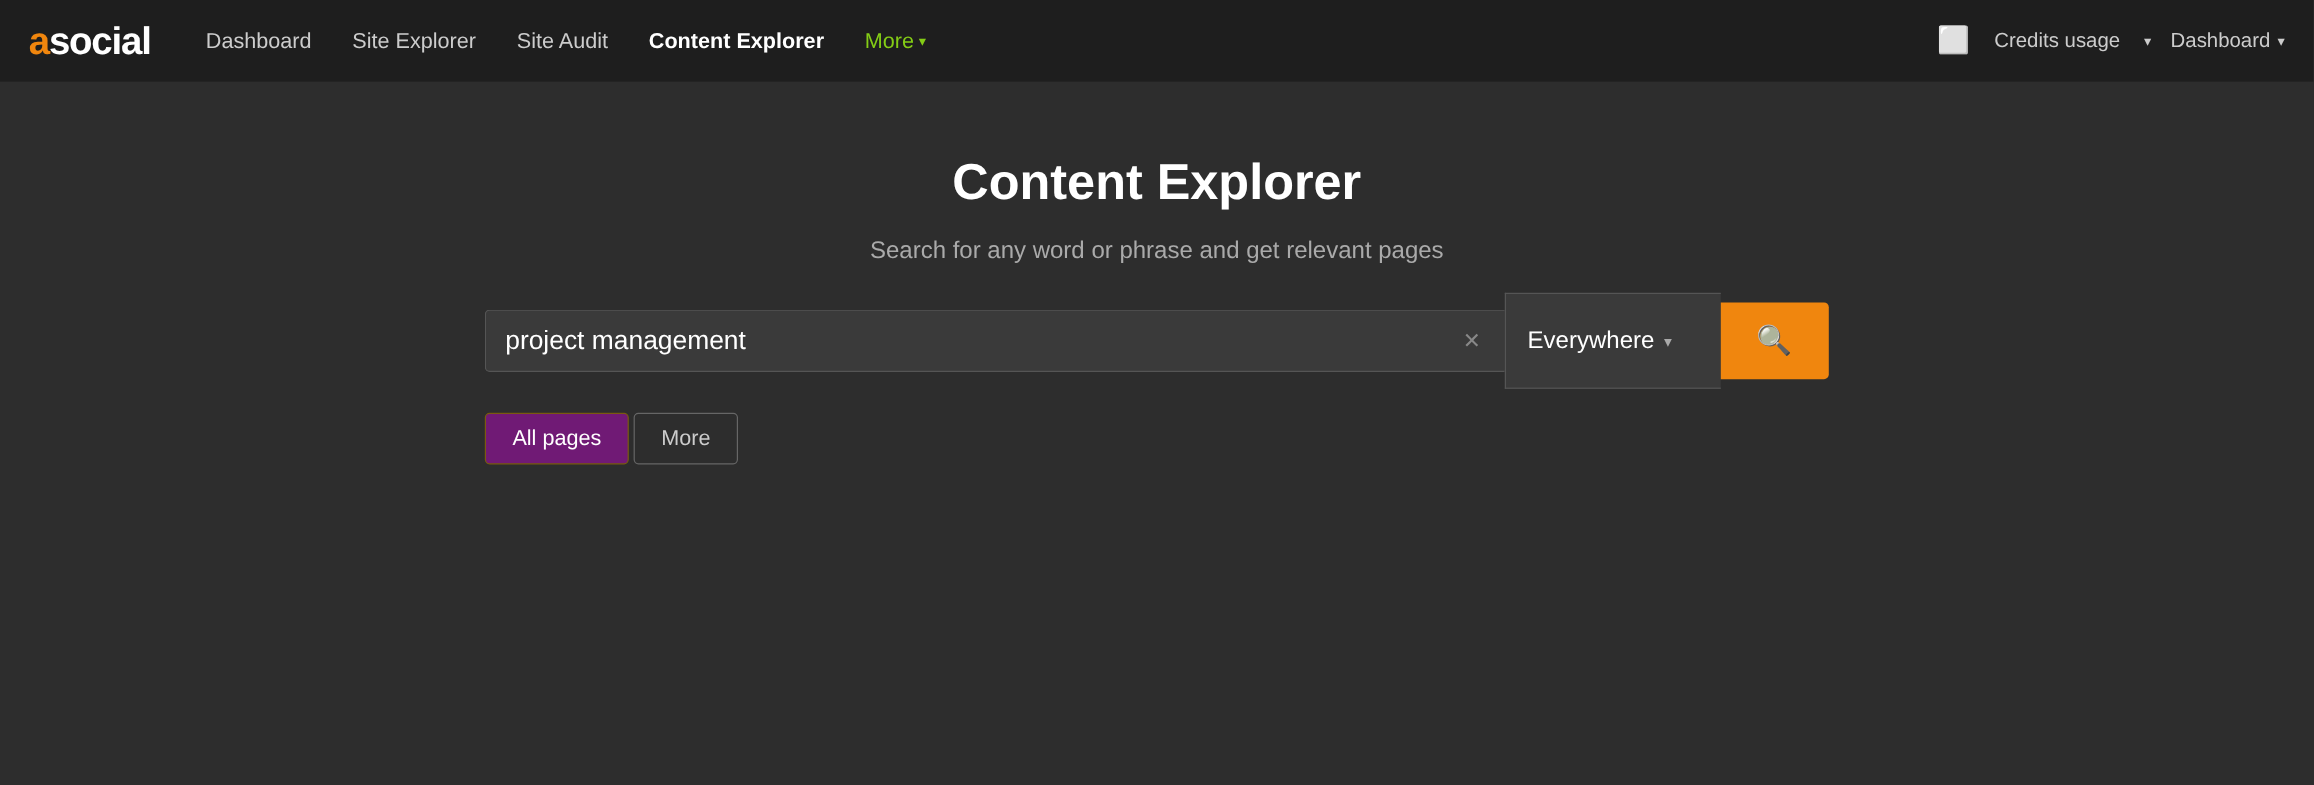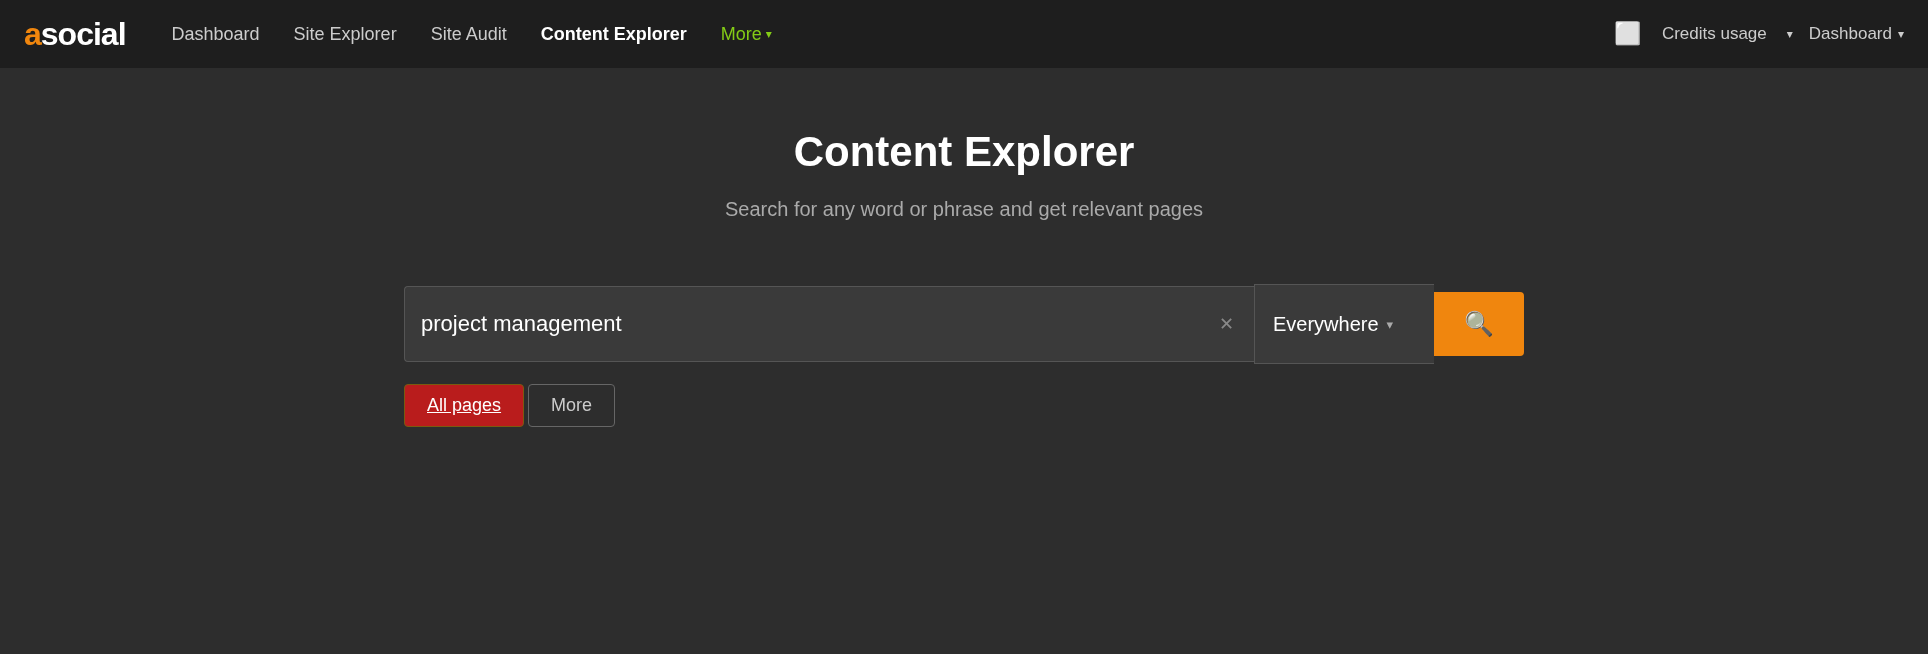--- a/index.html
+++ b/index.html
@@ -122,42 +122,42 @@
       font-weight: 700;
       color: #fff;
       margin-bottom: 18px;
     }
 
     .page-subtitle {
       font-size: 20px;
       color: #aaa;
       text-align: center;
       line-height: 1.5;
-      margin-bottom: 60px;
+      margin-bottom: 20px;
     }
 
     
     .search-row {
       display: flex;
       align-items: center;
       width: 1120px;
       gap: 0;
       margin-bottom: 20px;
     }
 
     .search-input-wrap {
       flex: 1;
       background: #3a3a3a;
       border: 1px solid #555;
       border-right: none;
       border-radius: 4px 0 0 4px;
       display: flex;
       align-items: center;
       padding: 0 16px;
-      height: 76px;
+      height: 52px;
     }
 
     .search-input {
       background: transparent;
       border: none;
       outline: none;
       color: #fff;
       font-size: 22px;
       flex: 1;
       caret-color: #fff;
@@ -218,25 +218,24 @@
       padding: 10px 22px;
       font-size: 18px;
       cursor: pointer;
       border-radius: 4px;
       border: 1px solid #666;
       margin-right: 4px;
       color: #ccc;
       background: transparent;
     }
     .tab.active {
-      background: #b91c1c;
+      background: #701a75;
       border-color: #7a5a10;
       color: #fff;
       font-weight: 500;
-      text-decoration: underline;
     }
   </style>
 </head>
 <body>
 
 <nav class="navbar">
   <div class="logo">
     <span class="logo-text">
       <span class="logo-a">a</span><span>social</span>
     </span>

